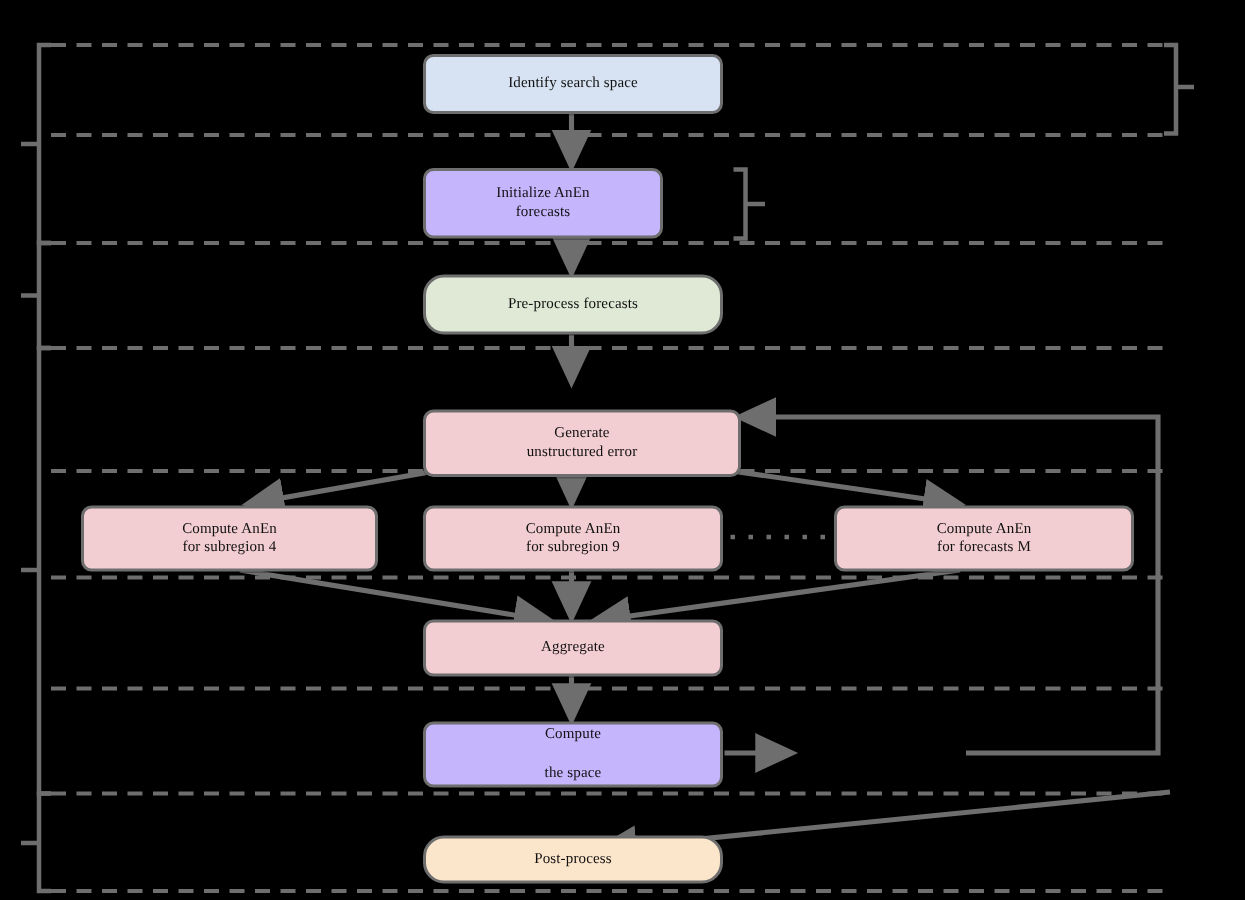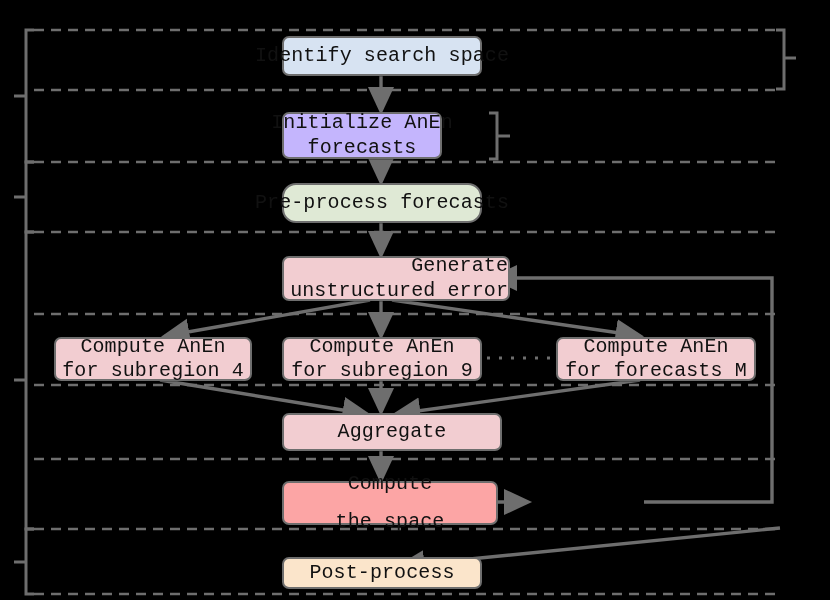--- a/index.html
+++ b/index.html
@@ -26,26 +26,25 @@
   .node {
     position: absolute;
     box-sizing: border-box;
     border: 2.5px solid #6e6e6e;
     border-radius: 7px;
     display: flex;
     flex-direction: column;
     align-items: center;
     justify-content: center;
     color: #111111;
-    font-size: 20px;
+    font-size: 10px;
     line-height: 1.22;
     text-align: center;
     letter-spacing: 0.1px;
     box-shadow: 0 1px 0 rgba(0,0,0,0.25);
-    font-family: Liberation Mono, monospace;
   }
   .node .ln { display: block; white-space: nowrap; }
 </style>
 </head>
 <body>
 
 <div id="canvas">
 
   <svg class="layer" viewBox="0 0 830 600">
     <defs>
@@ -123,46 +122,46 @@
 
   <div class="node" style="left: 282px; top: 112px; width: 160px; height: 47px; background: #c4b5fd;">
     <span class="ln">Initialize AnEn</span>
     <span class="ln">forecasts</span>
   </div>
 
   <div class="node" style="left: 282px; top: 183px; width: 200px; height: 40px; background: rgb(223, 233, 213); border-radius: 14px;">
     <span class="ln">Pre-process forecasts</span>
   </div>
 
-  <div class="node" style="left: 282px; top: 256px; width: 228px; height: 45px; background: rgb(242, 205, 209); align-items: flex-end;">
+  <div class="node" style="left: 282px; top: 273px; width: 212px; height: 45px; background: rgb(242, 205, 209);">
     <span class="ln">Generate</span>
     <span class="ln">unstructured error</span>
   </div>
 
   <div class="node" style="left: 54px; top: 337px; width: 198px; height: 44px; background: rgb(242, 205, 209);">
     <span class="ln">Compute AnEn</span>
     <span class="ln">for subregion 4</span>
   </div>
 
   <div class="node" style="left: 282px; top: 337px; width: 200px; height: 44px; background: rgb(242, 205, 209);">
     <span class="ln">Compute AnEn</span>
     <span class="ln">for subregion 9</span>
   </div>
 
   <div class="node" style="left: 556px; top: 337px; width: 200px; height: 44px; background: rgb(242, 205, 209);">
     <span class="ln">Compute AnEn</span>
     <span class="ln">for forecasts M</span>
   </div>
 
-  <div class="node" style="left: 282px; top: 413px; width: 220px; height: 38px; background: rgb(242, 205, 209);">
+  <div class="node" style="left: 282px; top: 413px; width: 200px; height: 38px; background: rgb(242, 205, 209);">
     <span class="ln">Aggregate</span>
   </div>
 
-  <div class="node" style="left: 282px; top: 481px; width: 216px; height: 44px; background: #fca5a5; gap: 14px;">
+  <div class="node" style="left: 282px; top: 481px; width: 200px; height: 44px; background: #c4b5fd; gap: 14px;">
     <span class="ln">Compute</span>
     <span class="ln">the space</span>
   </div>
 
-  <div class="node" style="left: 282px; top: 557px; width: 200px; height: 32px; background: rgb(251, 229, 203);">
+  <div class="node" style="left: 282px; top: 557px; width: 200px; height: 32px; background: rgb(251, 229, 203); border-radius: 14px;">
     <span class="ln">Post-process</span>
   </div>
 
 </div>
 
 </body></html>

